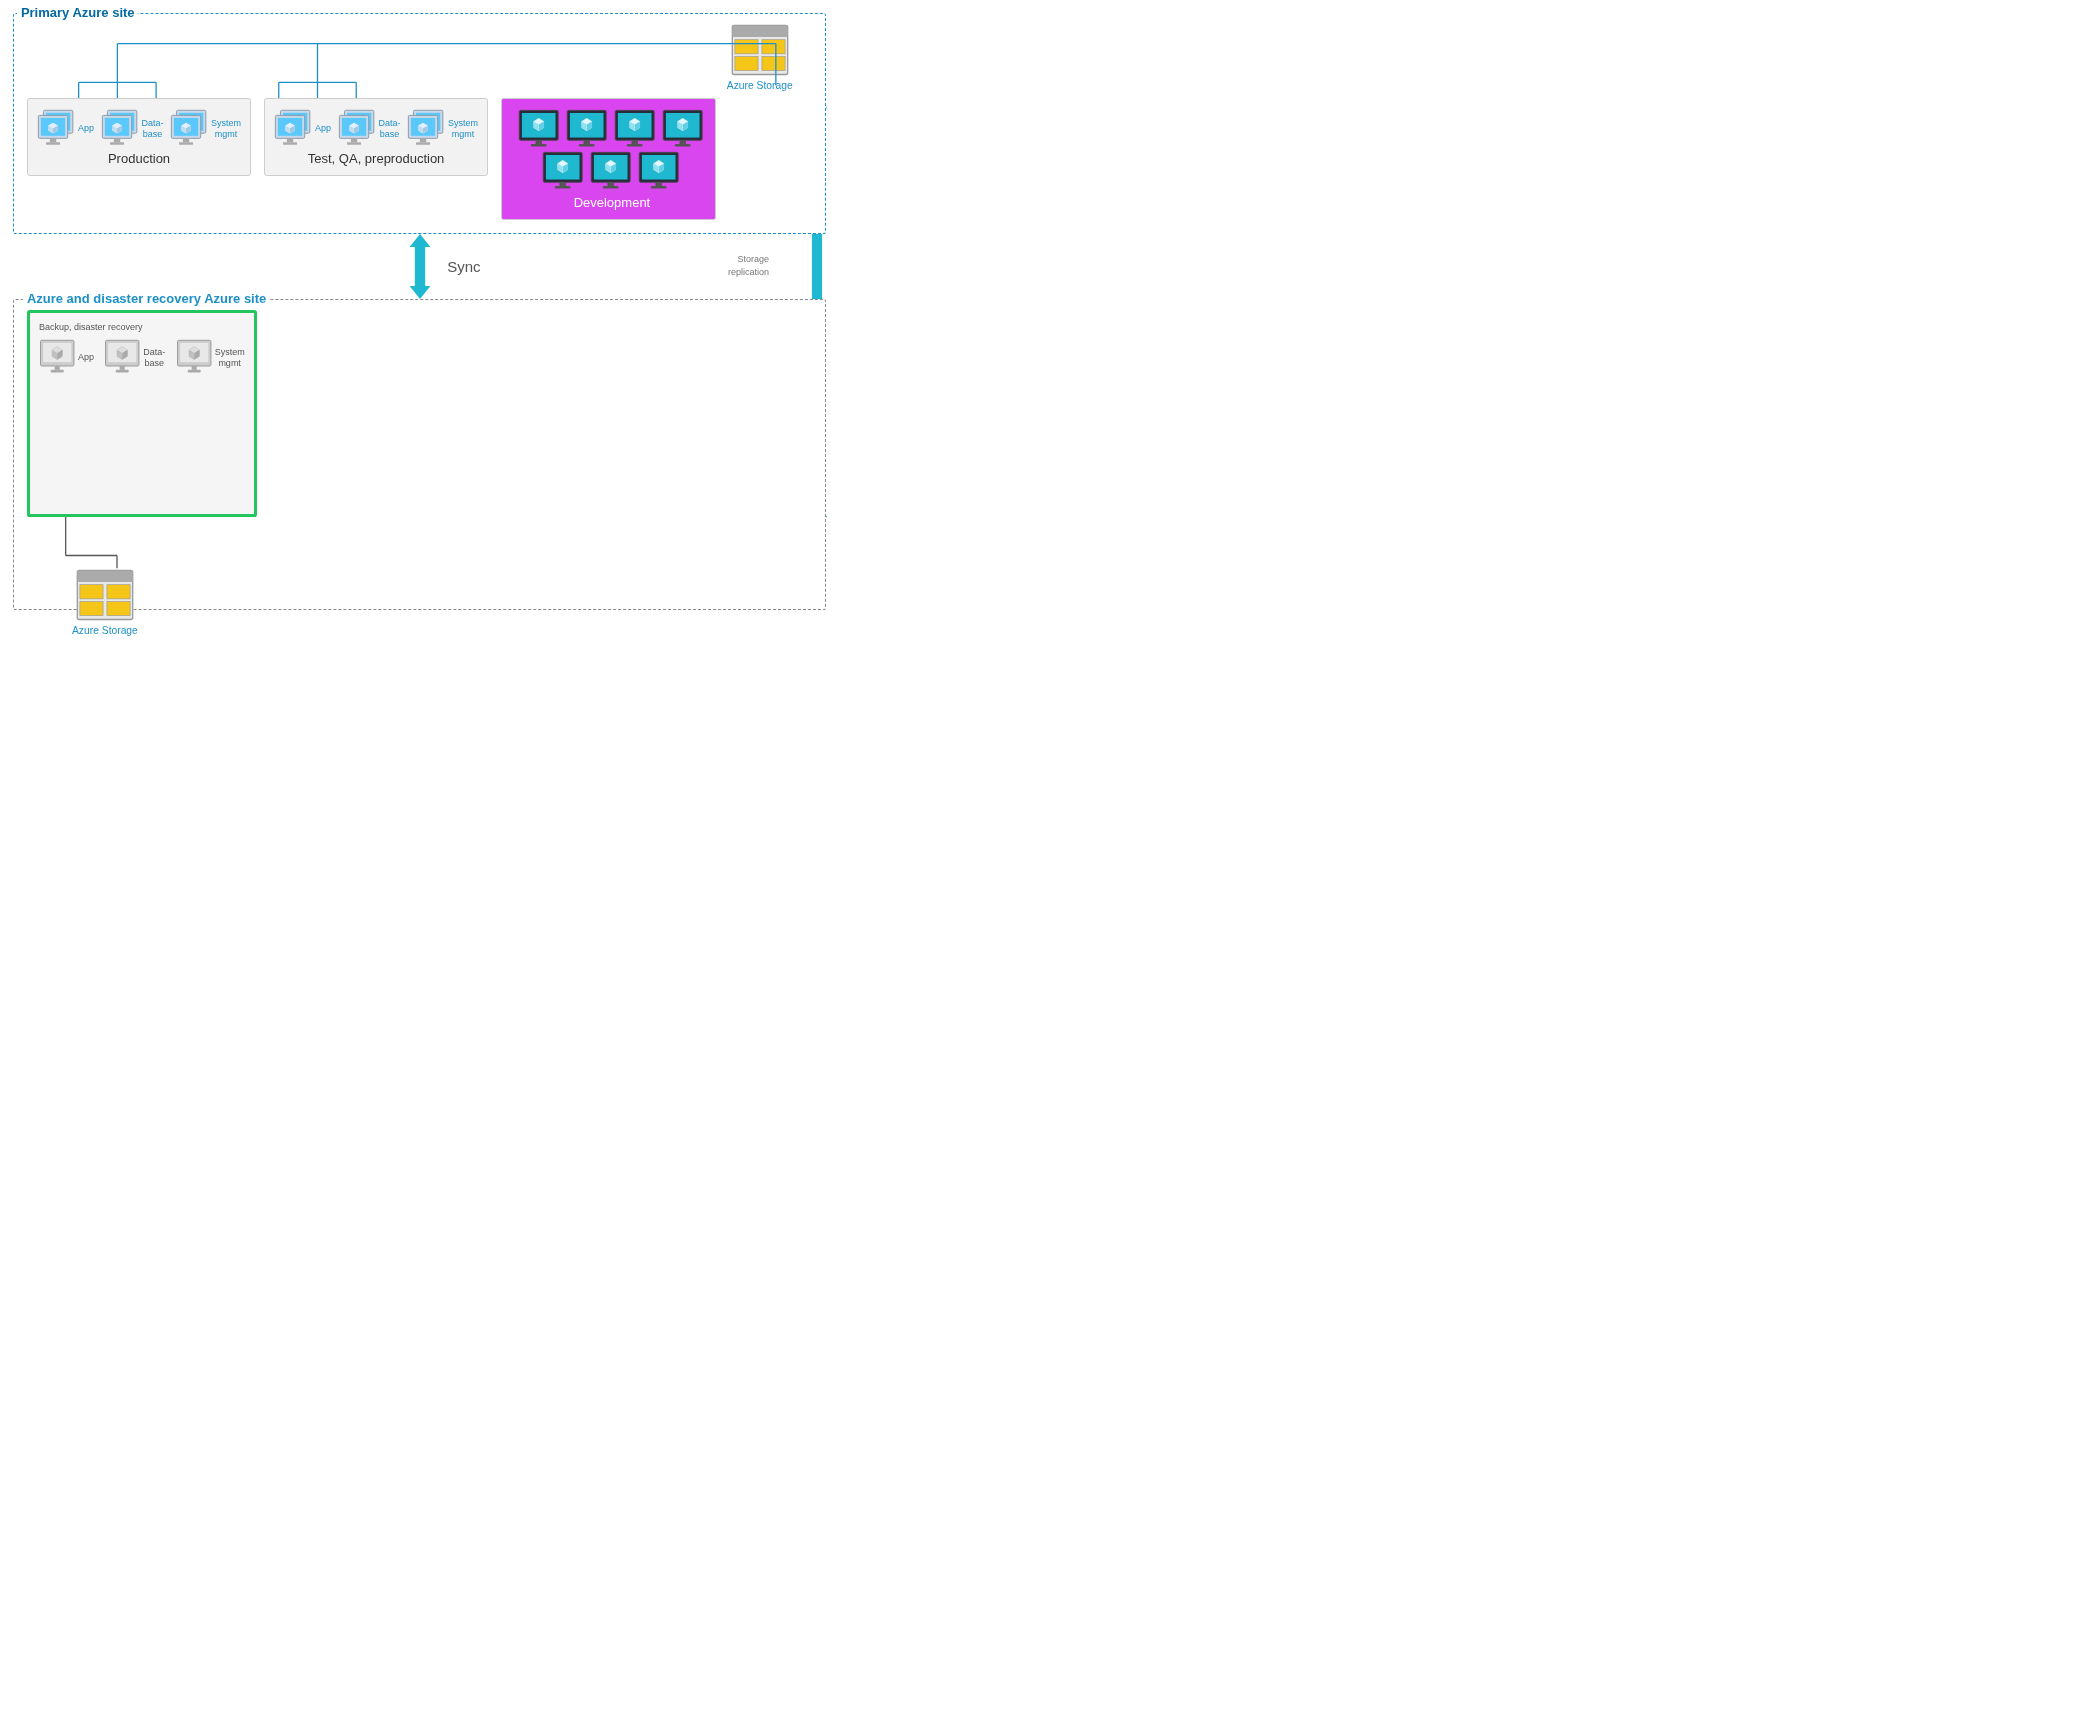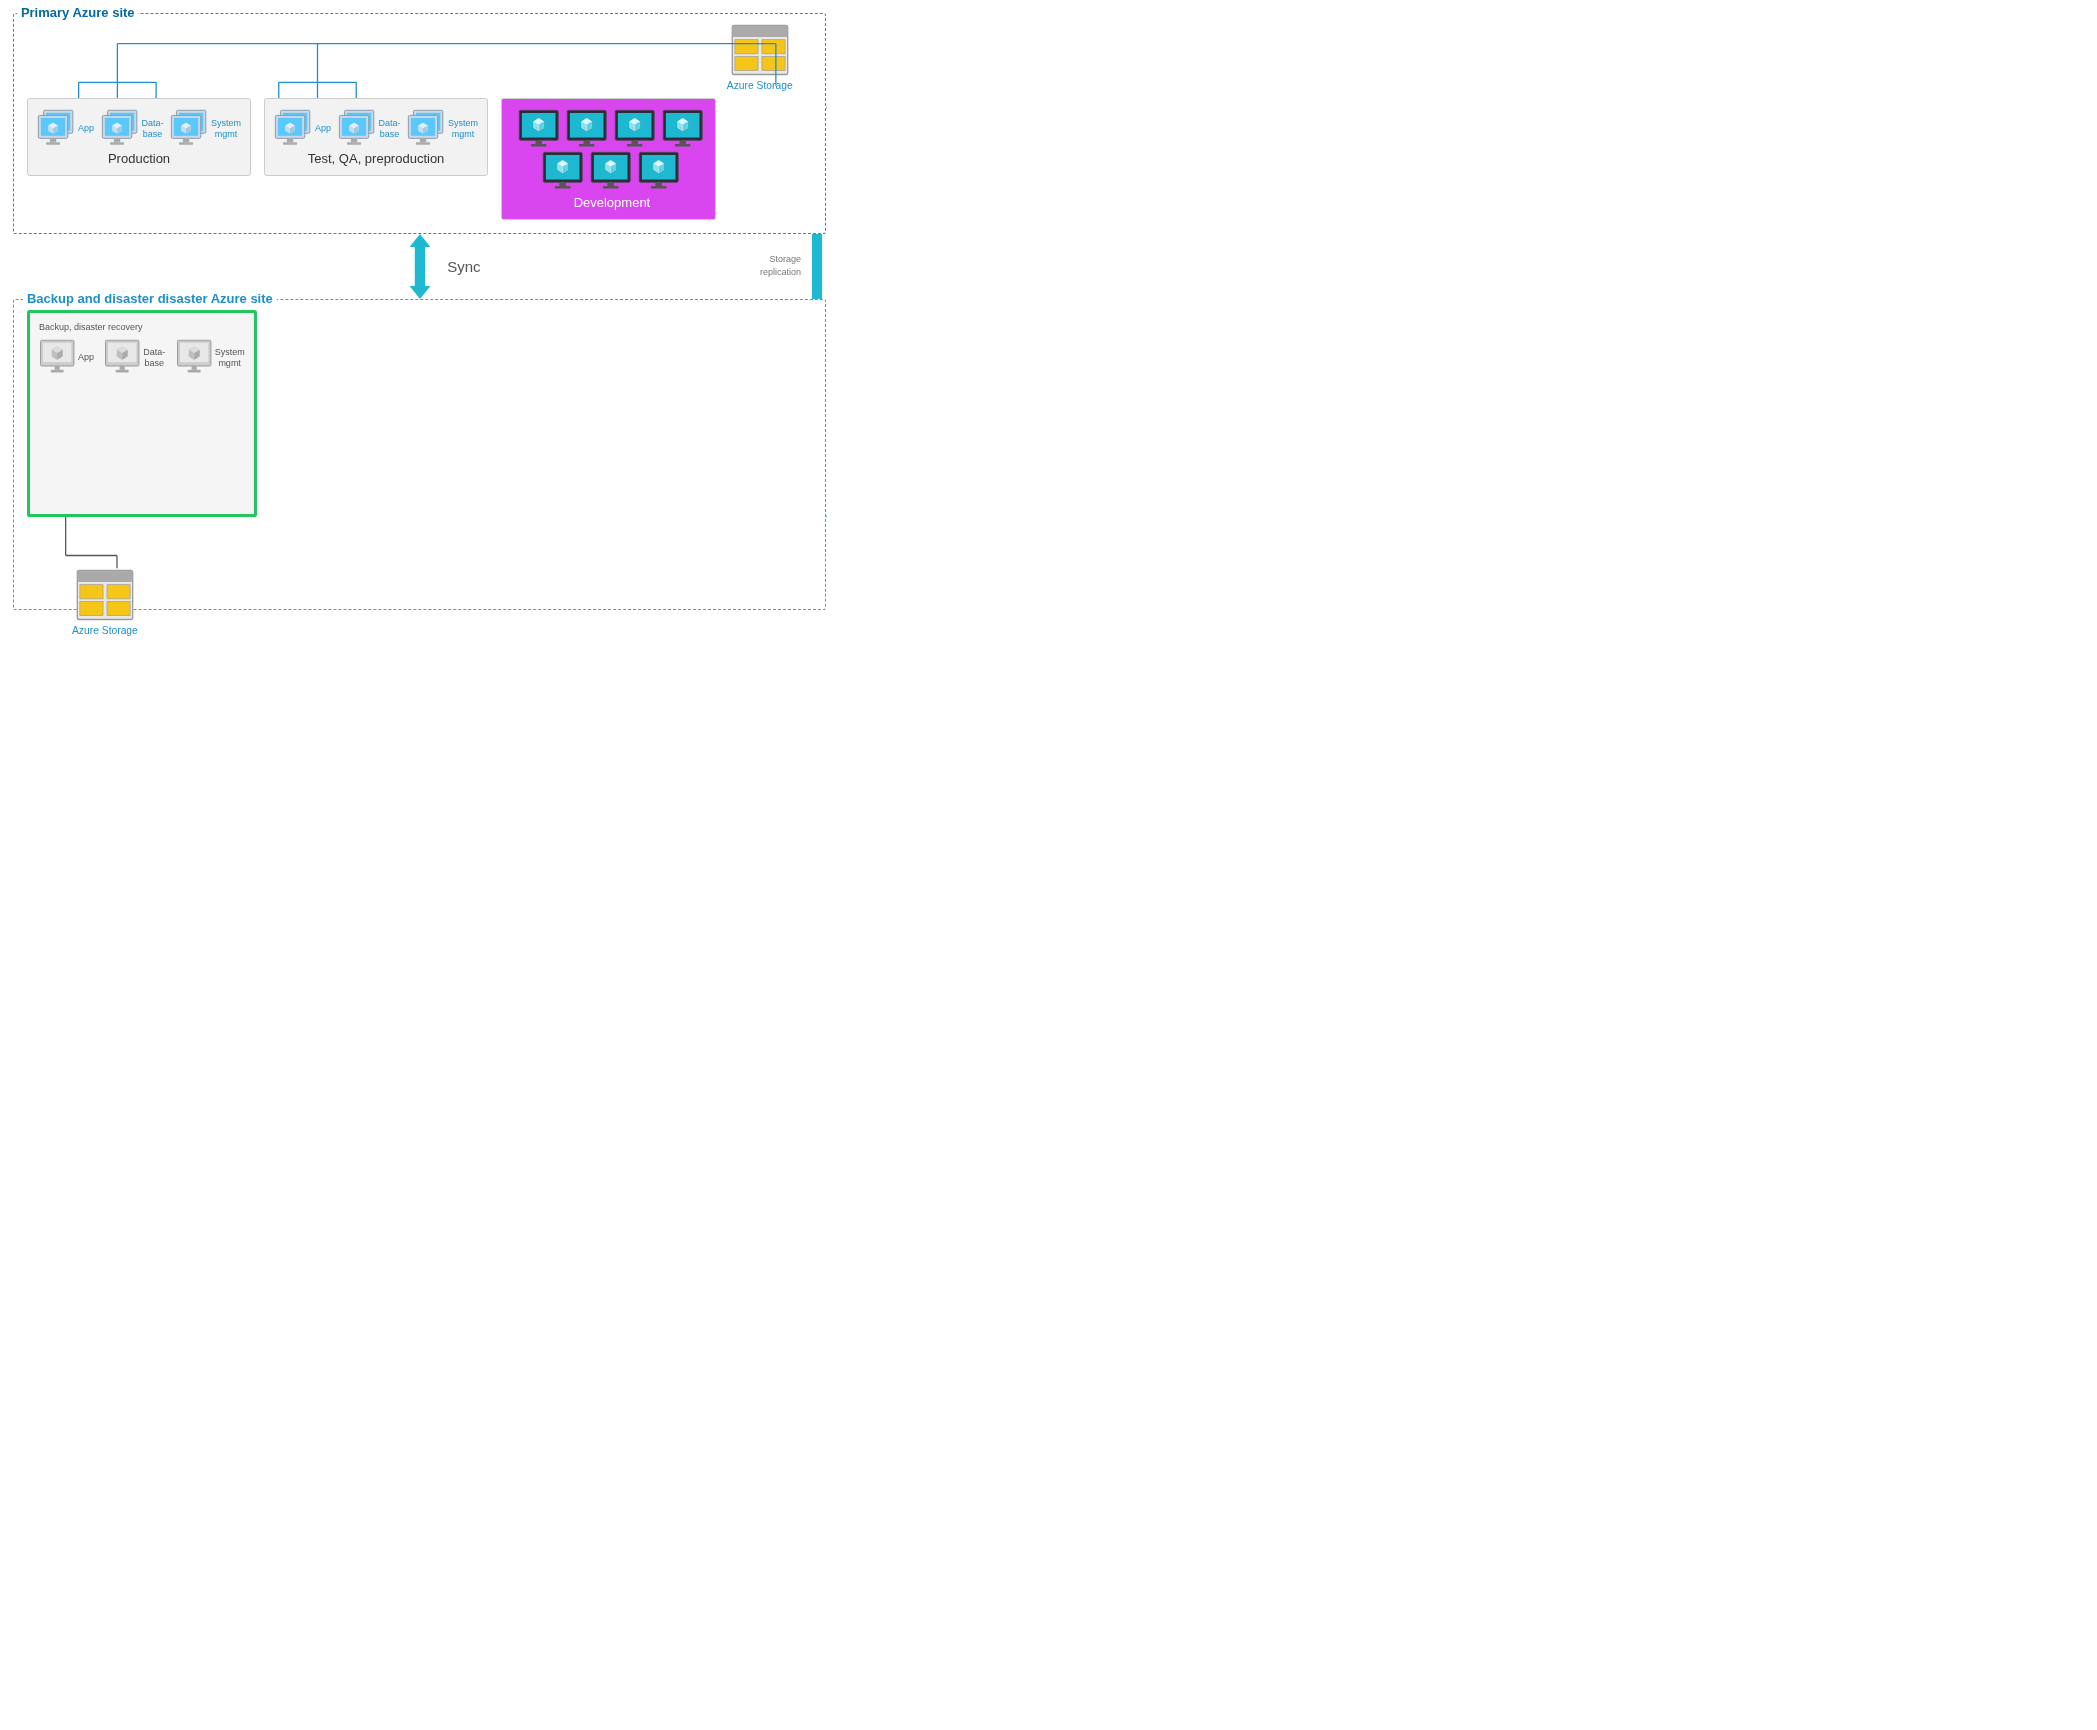--- a/index.html
+++ b/index.html
@@ -487,26 +487,26 @@
   </div>
 
   <div class="sync-area">
 
     <svg width="39" height="65" viewBox="0 0 60 100" xmlns="http://www.w3.org/2000/svg" style="position:absolute;left:50%;transform:translateX(-50%);">
       <polygon points="30,0 14,20 46,20" fill="#1eb8d0"></polygon>
       <rect x="22" y="18" width="16" height="64" fill="#1eb8d0"></rect>
       <polygon points="30,100 14,80 46,80" fill="#1eb8d0"></polygon>
     </svg>
     <span class="sync-label" style="left:55%;">Sync</span>
-    <span class="storage-replication-label" style="right:25px; white-space:pre-line;">Storage
+    <span class="storage-replication-label" style="right:57px; white-space:pre-line;">Storage
 replication</span>
   </div>
 
   <div class="backup-site">
-    <span class="site-label-backup">Backup and disaster disaster Azure site</span>
+    <span class="site-label-backup">Azure and disaster recovery Azure site</span>
 
     <div class="backup-content">
 
       <div style="display:flex; flex-direction:column; align-items:flex-start;">
         <div class="backup-vm-box">
           <div class="backup-box-label">Backup, disaster recovery</div>
           <div class="backup-clusters-row">
 
             <div class="vm-cluster">
               <svg width="39" height="36" viewBox="0 0 60 56" xmlns="http://www.w3.org/2000/svg">

